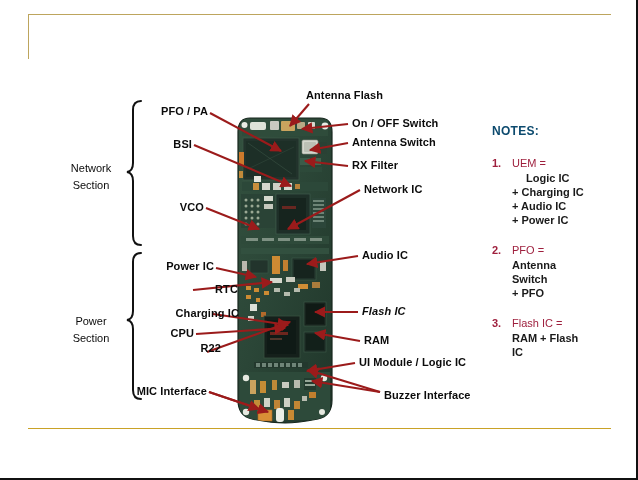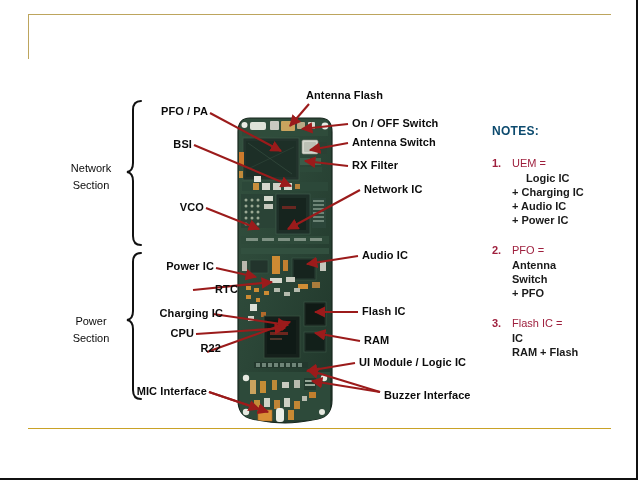--- a/index.html
+++ b/index.html
@@ -350,32 +350,32 @@
   <div class="section-label" style="left:52px; top:313px; width:78px;">
     <span>Power</span><br>
     <span>Section</span>
   </div>
 
   <div class="label left" style="left:0;   top:105px; width:208px;">PFO / PA</div>
   <div class="label left" style="left:0;   top:138px; width:192px;">BSI</div>
   <div class="label left" style="left:0;   top:201px; width:204px;">VCO</div>
   <div class="label left" style="left:0;   top:260px; width:214px;">Power IC</div>
   <div class="label left" style="left:0;   top:283px; width:190px;padding-left:48px;">RTC</div>
-  <div class="label left" style="left:0;   top:307px; width:211px;padding-left:12px;">Charging IC</div>
+  <div class="label left" style="left:16px;   top:307px; width:211px;padding-left:12px;">Charging IC</div>
   <div class="label left" style="left:0;   top:327px; width:194px;">CPU</div>
   <div class="label left" style="left:0;   top:342px; width:205px;padding-left:16px;">R22</div>
   <div class="label left" style="left:0; top:385px; width:207px;">MIC Interface</div>
 
   <div class="label right" style="left:306px; top:89px;">Antenna Flash</div>
   <div class="label right" style="left:352px; top:117px;">On / OFF Switch</div>
   <div class="label right" style="left:352px; top:136px;text-align:center;">Antenna Switch</div>
   <div class="label right" style="left:352px; top:159px;">RX Filter</div>
   <div class="label right" style="left:364px; top:183px;">Network IC</div>
   <div class="label right" style="left:362px; top:249px;">Audio IC</div>
-  <div class="label right" style="left:362px; top:305px;">Flash IC</div>
+  <div class="label right" style="left:362px; top:305px;font-style:italic;">Flash IC</div>
   <div class="label right" style="left:364px; top:334px;text-align:right;">RAM</div>
   <div class="label right" style="left:359px; top:356px;text-align:center;">UI Module / Logic IC</div>
   <div class="label right" style="left:384px; top:389px;">Buzzer Interface</div>
 
   <div id="notes">
     <div class="notes-title">NOTES:</div>
 
     <div class="note-row">
       <div class="note-num">1.</div>
       <div class="note-body">
@@ -394,19 +394,19 @@
         <span class="note-line">Antenna</span>
         <span class="note-line">Switch</span>
         <span class="note-line">+ PFO</span>
       </div>
     </div>
 
     <div class="note-row">
       <div class="note-num">3.</div>
       <div class="note-body">
         <span class="note-head">Flash IC =</span>
+        <span class="note-line">RAM + Flash</span>
         <span class="note-line">IC</span>
-        <span class="note-line">RAM + Flash</span>
       </div>
     </div>
   </div>
 
 </div>
 
 </body></html>

